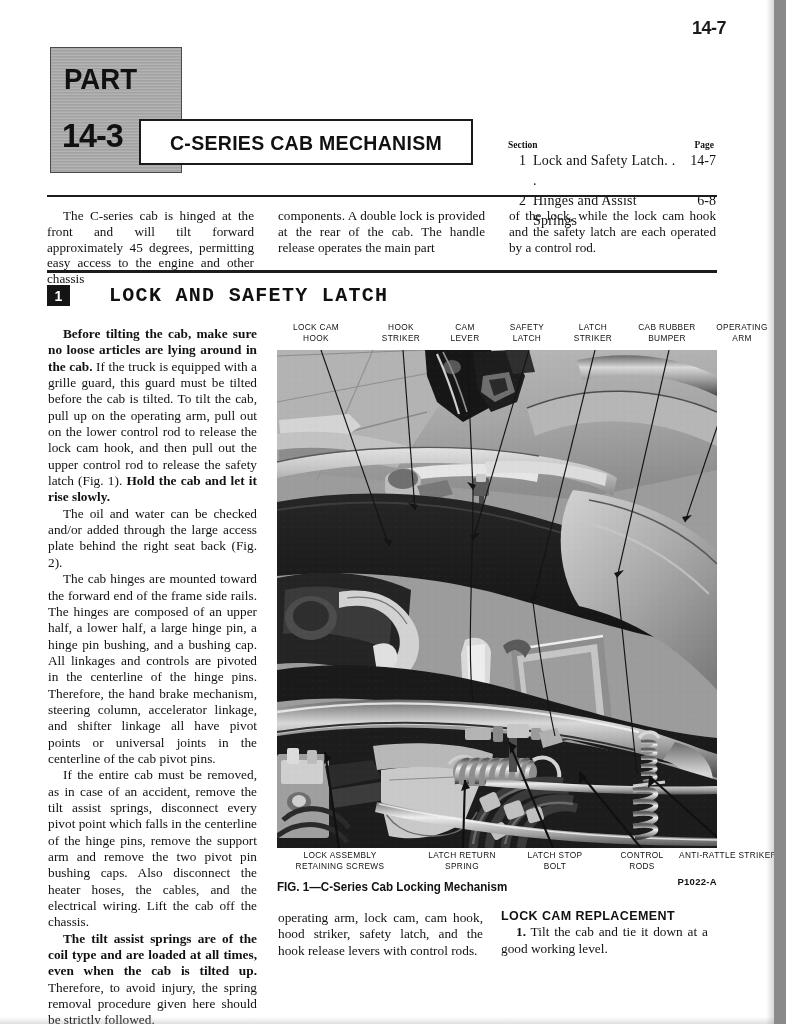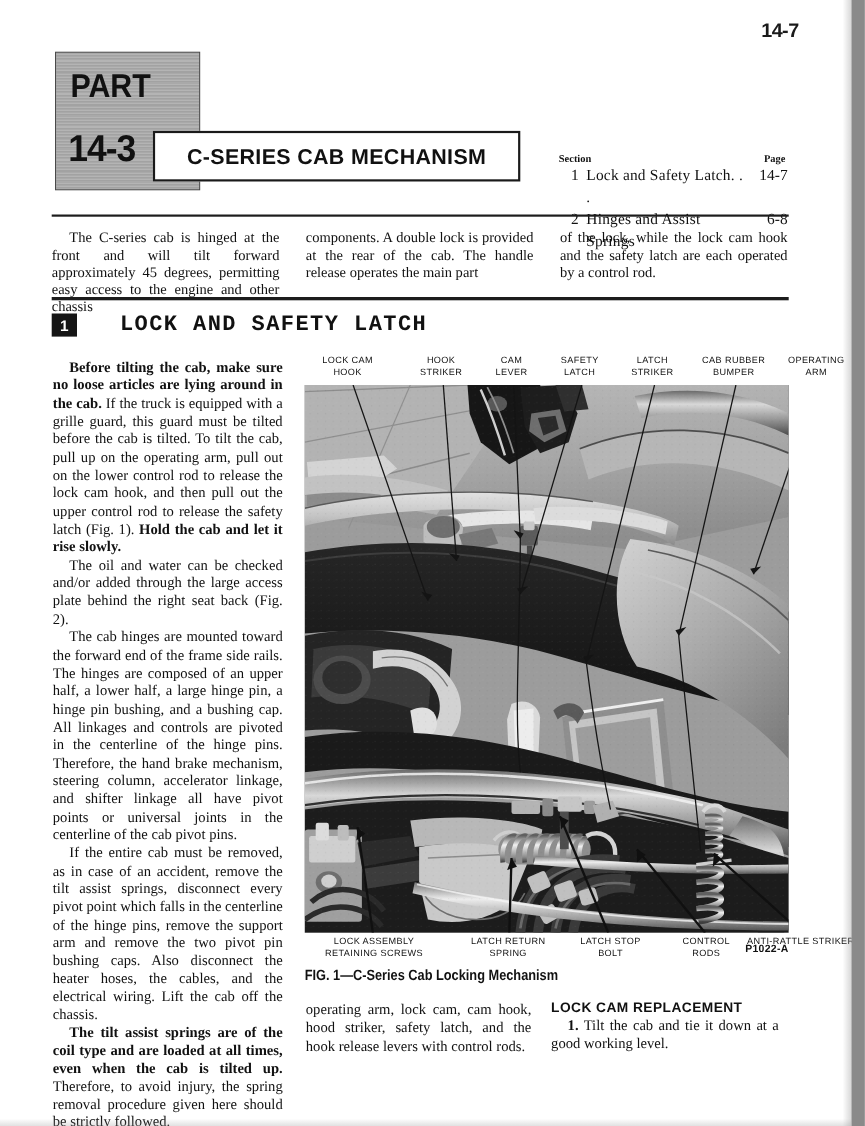--- a/index.html
+++ b/index.html
@@ -248,21 +248,21 @@
     margin-top: 2px;
     font-family: "Liberation Sans", sans-serif;
     font-size: 8.3px;
     letter-spacing: 0.35px;
     color: #111;
     line-height: 10.5px;
   }
   .photo-code {
     position: absolute;
     right: 0;
-    top: 8px;
+    top: 27px;
     font-family: "Liberation Sans", sans-serif;
     font-weight: bold;
     font-size: 9.5px;
     letter-spacing: 0.3px;
     color: #111;
   }
   .fig-caption {
     margin-top: 5px;
     font-family: "Liberation Sans", sans-serif;
     font-weight: bold;

